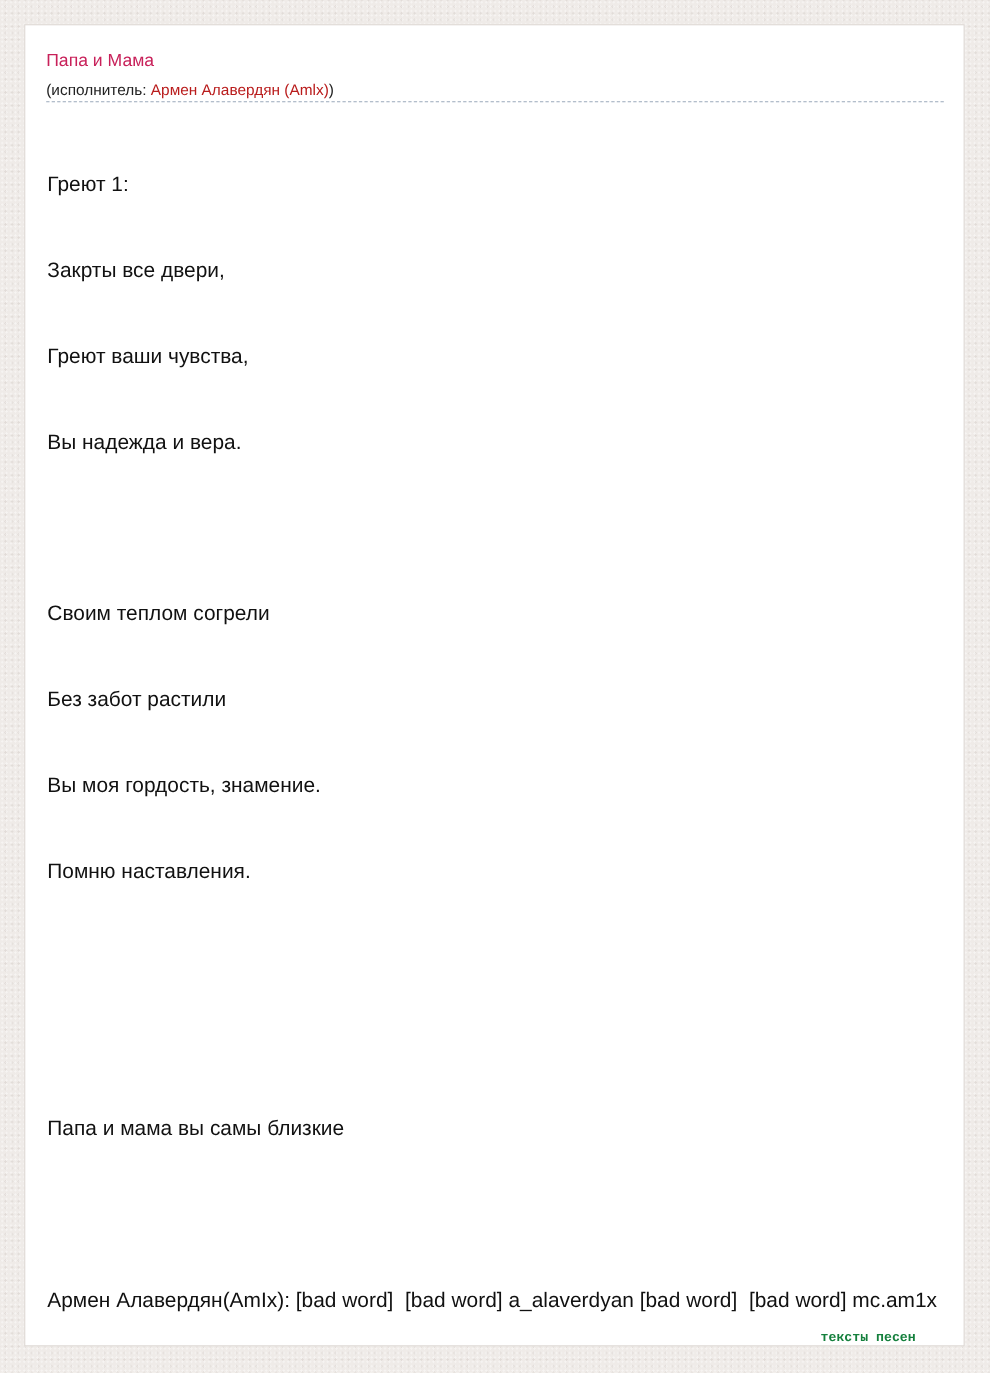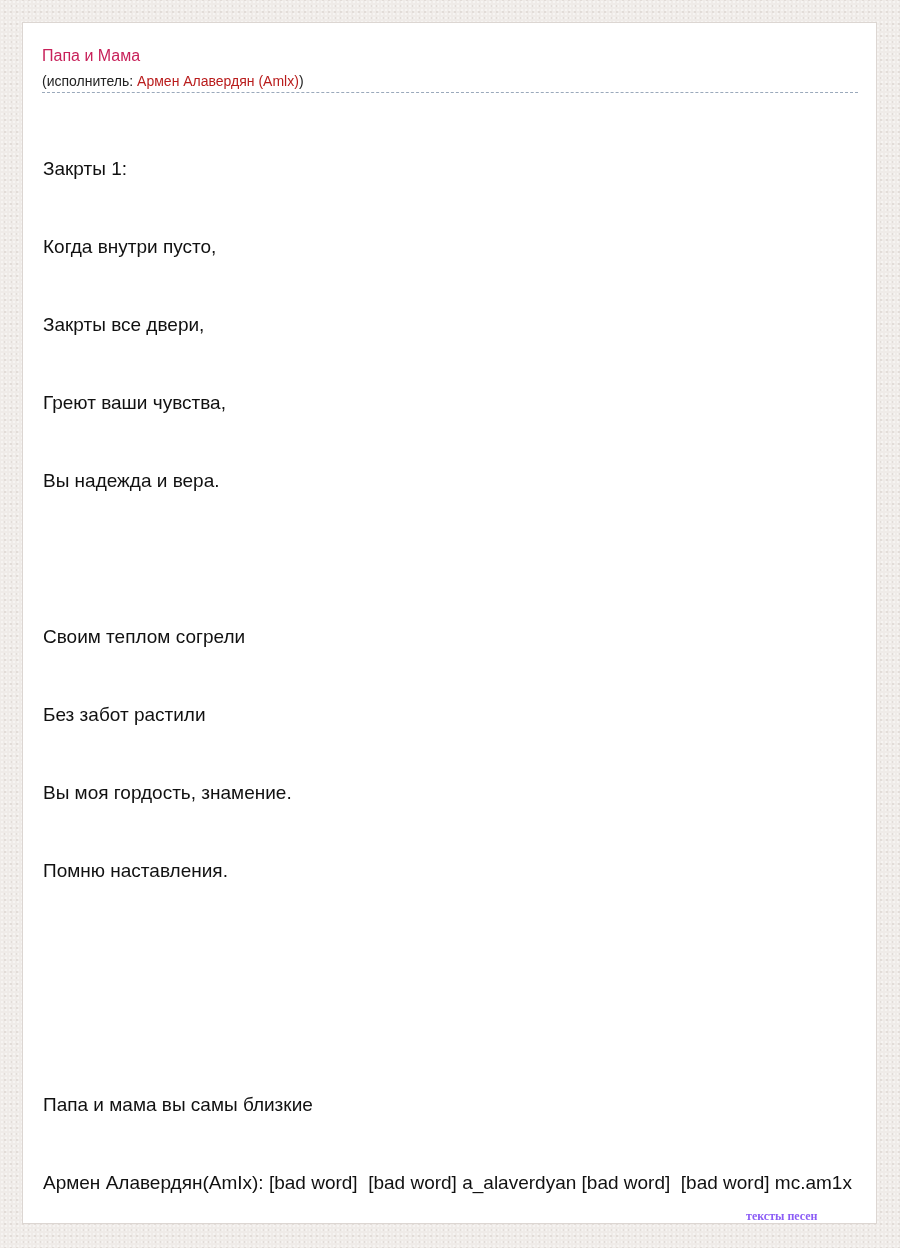--- a/index.html
+++ b/index.html
@@ -96,41 +96,40 @@
     white-space: nowrap;
   }
   .wm-tld {
     color: #ee6a97;
     font-size: 26px;
   }
   .wm-sub {
     position: absolute;
     left: 62px;
     top: 31px;
-    font-family: Liberation Serif, serif;
+    font-family: Liberation Mono, monospace;
     font-weight: bold;
     font-size: 12px;
     line-height: 14px;
-    color: #8b5cf6;
+    color: #15803d;
     white-space: nowrap;
   }
 </style>
 </head>
 <body>
 
 <div class="card"></div>
 
 <div class="header">
   <h1 class="song-title">Папа и Мама</h1>
   <div class="artist-line"><span>(исполнитель: </span><a class="artist-link">Армен Алавердян (Amlx)</a><span>)</span></div>
 </div>
 
 <div class="lyrics">
-  <span class="lyric-line">Закрты 1:</span>
-  <span class="lyric-line">Когда внутри пусто,</span>
+  <span class="lyric-line">Греют 1:</span>
   <span class="lyric-line">Закрты все двери,</span>
   <span class="lyric-line">Греют ваши чувства,</span>
   <span class="lyric-line">Вы надежда и вера.</span>
   <span class="lyric-line"></span>
   <span class="lyric-line">Своим теплом согрели</span>
   <span class="lyric-line">Без забот растили</span>
   <span class="lyric-line">Вы моя гордость, знамение.</span>
   <span class="lyric-line">Помню наставления.</span>
   <span class="lyric-line"></span>
   <span class="lyric-line"></span>

